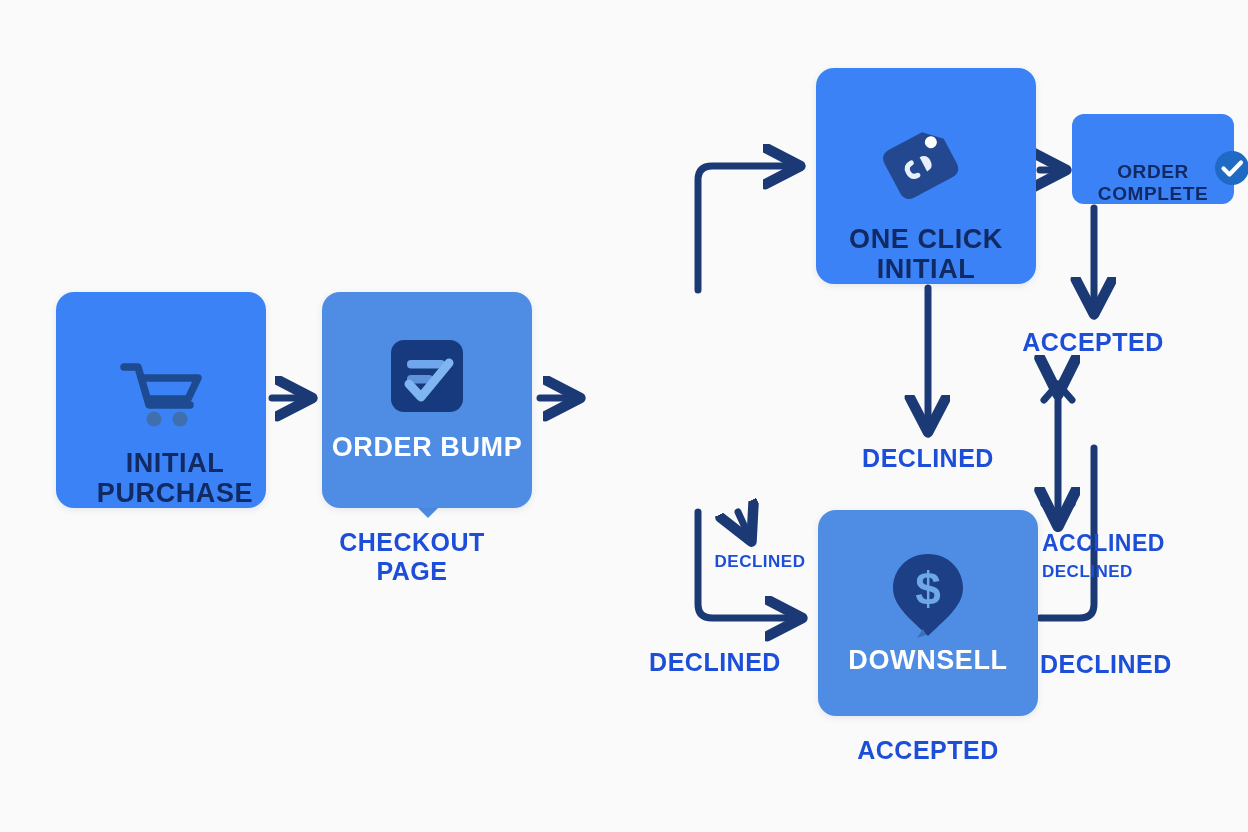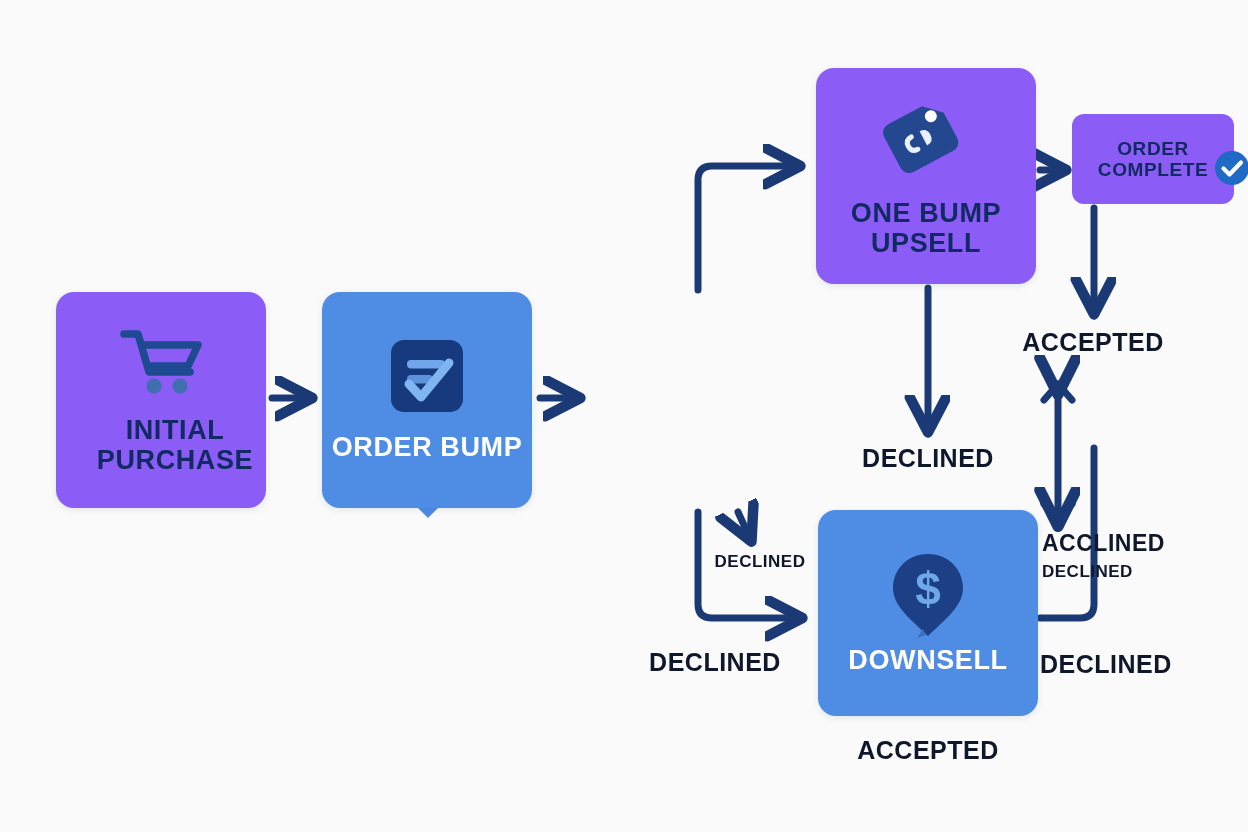--- a/index.html
+++ b/index.html
@@ -37,21 +37,21 @@
   .node-label {
     text-align: center;
     font-weight: bold;
     letter-spacing: 0.6px;
     line-height: 1.12;
   }
   .node-icon {
     display: block;
   }
 
-  .n-light   { background: #8b5cf6; }
+  .n-light   { background: #3b82f6; justify-content: flex-end; }
   .n-mid     { background: #4f8ce4; }
   .n-dark    { background: #2a63b6; }
 
   .txt-dark  { color: #112a63; }
   .txt-white { color: #ffffff; }
 
   
   #node-initial-purchase {
     left: 56px;  top: 292px;  width: 210px; height: 216px;
   }
@@ -89,21 +89,21 @@
     position: absolute;
     right: -16px;
     top: 36px;
     width: 36px;
     height: 36px;
   }
 
   
   .flabel {
     position: absolute;
-    color: #0f172a;
+    color: #1d4ed8;
     font-weight: bold;
     text-align: center;
     line-height: 1.15;
     letter-spacing: 0.5px;
     white-space: nowrap;
   }
   #label-checkout-page { left: 322px; top: 528px; width: 180px; font-size: 25px; white-space: normal; }
   #label-declined-upsell { left: 828px; top: 444px; width: 200px; font-size: 25px; }
   #label-declined-payment-small { left: 700px; top: 552px; width: 120px; font-size: 17px; }
   #label-declined-payment-big { left: 620px; top: 648px; width: 190px; font-size: 25px; }
@@ -191,21 +191,21 @@
       <svg width="86" height="86" viewBox="0 0 86 86">
         <g transform="rotate(-28 43 43)">
           <path d="M16,14 L54,14 L70,30 L70,58 C70,64 66,68 60,68 L16,68
                    C10,68 6,64 6,58 L6,24 C6,18 10,14 16,14 Z" fill="#23488f"></path>
           <circle cx="57" cy="27" r="6" fill="#ffffff"></circle>
           <path d="M30,36 q-7,0 -7,7 q0,7 7,7" fill="none" stroke="#e8f1fb" stroke-width="5" stroke-linecap="round"></path>
           <path d="M40,35 q8,0 8,8 q0,8 -8,8 L40,35 Z" fill="#e8f1fb"></path>
         </g>
       </svg>
     </span>
-    <span class="node-label txt-dark">ONE BUMP UPSELL</span>
+    <span class="node-label txt-dark">ONE CLICK INITIAL</span>
   </div>
 
   <div id="node-downsell" class="node n-mid">
     <span class="node-icon">
       <svg width="86" height="90" viewBox="0 0 86 90">
         <path d="M43,3 C22,3 8,19 8,37 C8,56 28,70 43,85 C58,70 78,56 78,37
                  C78,19 64,3 43,3 Z" fill="#1c3f86"></path>
         <path d="M38,78 L32,87 L41,84 Z" fill="#3b6fb8"></path>
         <text x="43" y="54" font-family="Liberation Sans, sans-serif" font-size="46" font-weight="bold" fill="#6ea8e8" text-anchor="middle">$</text>
       </svg>
@@ -216,20 +216,21 @@
   <div id="node-order-complete" class="node n-light">
     <span class="node-label txt-dark">ORDER COMPLETE</span>
     <span id="order-complete-check">
       <svg width="36" height="36" viewBox="0 0 36 36">
         <circle cx="18" cy="18" r="17" fill="#1e6ac4"></circle>
         <path d="M9.5,18.5 L15.5,24.5 L27,12.5" fill="none" stroke="#ffffff" stroke-width="4.2" stroke-linecap="round" stroke-linejoin="round"></path>
       </svg>
     </span>
   </div>
 
+  <div id="label-checkout-page" class="flabel">CHECKOUT PAGE</div>
 
   <div id="label-declined-upsell" class="flabel">DECLINED</div>
 
   <div id="label-declined-payment-small" class="flabel">DECLINED</div>
 
   <div id="label-declined-payment-big" class="flabel">DECLINED</div>
 
   <div id="label-accepted-top" class="flabel">ACCEPTED</div>
 
   <div id="label-acclined" class="flabel">ACCLINED</div>

